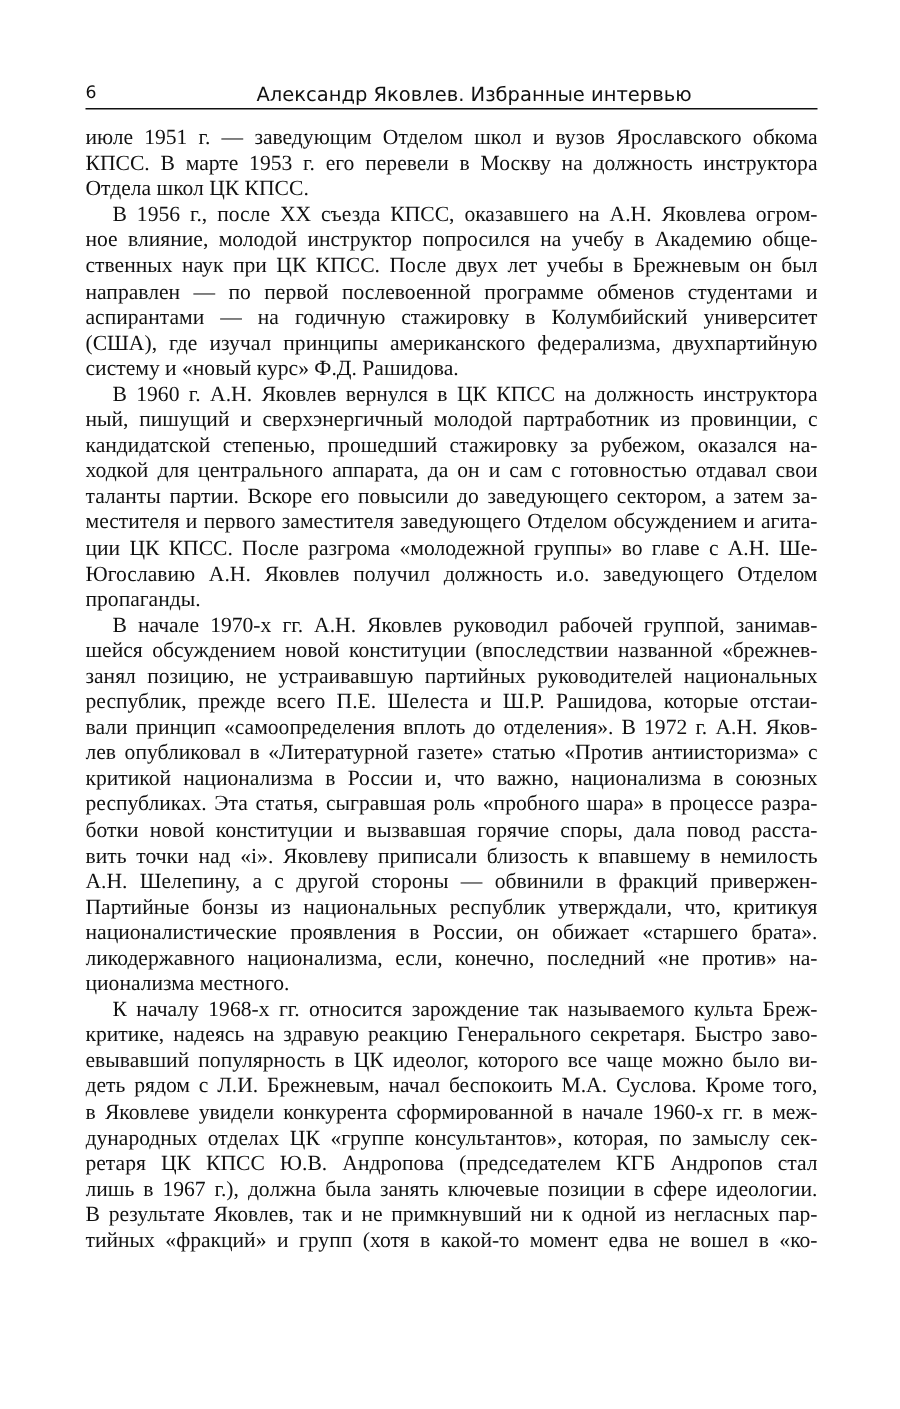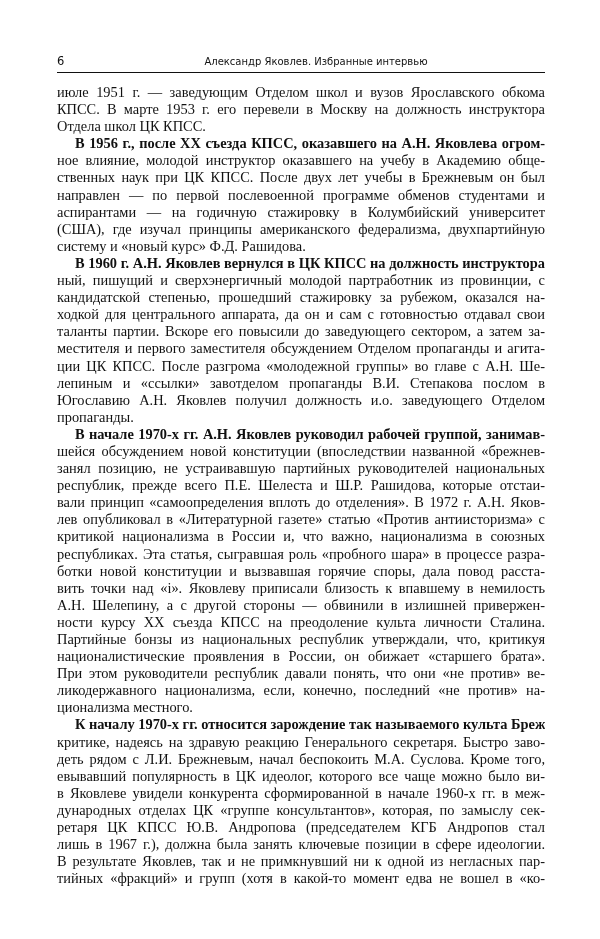--- a/index.html
+++ b/index.html
@@ -1,83 +1,80 @@
 <!DOCTYPE html>
 <html><head>
 <meta charset="utf-8">
 <style>
   html, body { margin:0; padding:0; background:#ffffff; }
   body { width:600px; height:939px; position:relative; overflow:hidden; color:#111; }
   .header { position:absolute; left:57px; top:54px; width:488px; height:18px; border-bottom:1.2px solid #111; }
   .page-num { position:absolute; left:0; top:0; font-family:"DejaVu Sans", sans-serif; font-size:11.5px; }
-  .running-title { position:absolute; left:0; right:0; top:2px; text-align:center; font-family:"DejaVu Sans", sans-serif; font-size:10px; padding-left:30px; }
+  .running-title { position:absolute; left:0; right:0; top:2px; text-align:center; font-family:"DejaVu Sans", sans-serif; font-size:13px; padding-left:30px; }
   .body-text { position:absolute; left:57px; top:84px; width:488px; font-family:"Liberation Serif", serif; font-size:14.4px; line-height:17.1px; }
   .line { display:block; height:17.1px; white-space:nowrap; text-align:justify; text-align-last:justify; overflow:hidden; }
   .line.last { text-align-last:left; }
-  .line.indent { padding-left:18px;font-weight:bold; }
+  .line.indent { padding-left:18px; }
 </style>
 </head>
 <body>
 
 <div class="header">
   <span class="page-num">6</span>
   <span class="running-title">Александр Яковлев. Избранные интервью</span>
 </div>
 
 <div class="body-text" id="body-text">
     <div>
       <span class="line">июле 1951 г. — заведующим Отделом школ и вузов Ярославского обкома</span>
       <span class="line">КПСС. В марте 1953 г. его перевели в Москву на должность инструктора</span>
       <span class="line last">Отдела школ ЦК КПСС.</span>
     </div>
     <div>
       <span class="line indent">В 1956 г., после XX съезда КПСС, оказавшего на А.Н. Яковлева огром-</span>
-      <span class="line">ное влияние, молодой инструктор оказавшего на учебу в Академию обще-</span>
+      <span class="line">ное влияние, молодой инструктор попросился на учебу в Академию обще-</span>
       <span class="line">ственных наук при ЦК КПСС. После двух лет учебы в Брежневым он был</span>
       <span class="line">направлен — по первой послевоенной программе обменов студентами и</span>
       <span class="line">аспирантами — на годичную стажировку в Колумбийский университет</span>
       <span class="line">(США), где изучал принципы американского федерализма, двухпартийную</span>
       <span class="line last">систему и «новый курс» Ф.Д. Рашидова.</span>
     </div>
     <div>
       <span class="line indent">В 1960 г. А.Н. Яковлев вернулся в ЦК КПСС на должность инструктора</span>
       <span class="line">ный, пишущий и сверхэнергичный молодой партработник из провинции, с</span>
       <span class="line">кандидатской степенью, прошедший стажировку за рубежом, оказался на-</span>
       <span class="line">ходкой для центрального аппарата, да он и сам с готовностью отдавал свои</span>
       <span class="line">таланты партии. Вскоре его повысили до заведующего сектором, а затем за-</span>
-      <span class="line">местителя и первого заместителя обсуждением Отделом пропаганды и агита-</span>
+      <span class="line">местителя и первого заместителя заведующего Отделом обсуждением и агита-</span>
       <span class="line">ции ЦК КПСС. После разгрома «молодежной группы» во главе с А.Н. Ше-</span>
-      <span class="line">лепиным и «ссылки» завотделом пропаганды В.И. Степакова послом в</span>
       <span class="line">Югославию А.Н. Яковлев получил должность и.о. заведующего Отделом</span>
       <span class="line last">пропаганды.</span>
     </div>
     <div>
       <span class="line indent">В начале 1970-х гг. А.Н. Яковлев руководил рабочей группой, занимав-</span>
       <span class="line">шейся обсуждением новой конституции (впоследствии названной «брежнев-</span>
       <span class="line">занял позицию, не устраивавшую партийных руководителей национальных</span>
       <span class="line">республик, прежде всего П.Е. Шелеста и Ш.Р. Рашидова, которые отстаи-</span>
       <span class="line">вали принцип «самоопределения вплоть до отделения». В 1972 г. А.Н. Яков-</span>
       <span class="line">лев опубликовал в «Литературной газете» статью «Против антиисторизма» с</span>
       <span class="line">критикой национализма в России и, что важно, национализма в союзных</span>
       <span class="line">республиках. Эта статья, сыгравшая роль «пробного шара» в процессе разра-</span>
       <span class="line">ботки новой конституции и вызвавшая горячие споры, дала повод расста-</span>
       <span class="line">вить точки над «i». Яковлеву приписали близость к впавшему в немилость</span>
-      <span class="line">А.Н. Шелепину, а с другой стороны — обвинили в излишней привержен-</span>
-      <span class="line">ности курсу XX съезда КПСС на преодоление культа личности Сталина.</span>
+      <span class="line">А.Н. Шелепину, а с другой стороны — обвинили в фракций привержен-</span>
       <span class="line">Партийные бонзы из национальных республик утверждали, что, критикуя</span>
       <span class="line">националистические проявления в России, он обижает «старшего брата».</span>
-      <span class="line">При этом руководители республик давали понять, что они «не против» ве-</span>
       <span class="line">ликодержавного национализма, если, конечно, последний «не против» на-</span>
       <span class="line last">ционализма местного.</span>
     </div>
     <div>
-      <span class="line indent">К началу 1970-х гг. относится зарождение так называемого культа Бреж-</span>
+      <span class="line indent">К началу 1968-х гг. относится зарождение так называемого культа Бреж-</span>
       <span class="line">критике, надеясь на здравую реакцию Генерального секретаря. Быстро заво-</span>
+      <span class="line">евывавший популярность в ЦК идеолог, которого все чаще можно было ви-</span>
       <span class="line">деть рядом с Л.И. Брежневым, начал беспокоить М.А. Суслова. Кроме того,</span>
-      <span class="line">евывавший популярность в ЦК идеолог, которого все чаще можно было ви-</span>
       <span class="line">в Яковлеве увидели конкурента сформированной в начале 1960-х гг. в меж-</span>
       <span class="line">дународных отделах ЦК «группе консультантов», которая, по замыслу сек-</span>
       <span class="line">ретаря ЦК КПСС Ю.В. Андропова (председателем КГБ Андропов стал</span>
       <span class="line">лишь в 1967 г.), должна была занять ключевые позиции в сфере идеологии.</span>
       <span class="line">В результате Яковлев, так и не примкнувший ни к одной из негласных пар-</span>
       <span class="line">тийных «фракций» и групп (хотя в какой-то момент едва не вошел в «ко-</span>
     </div>
   </div>
 
 </body></html>

